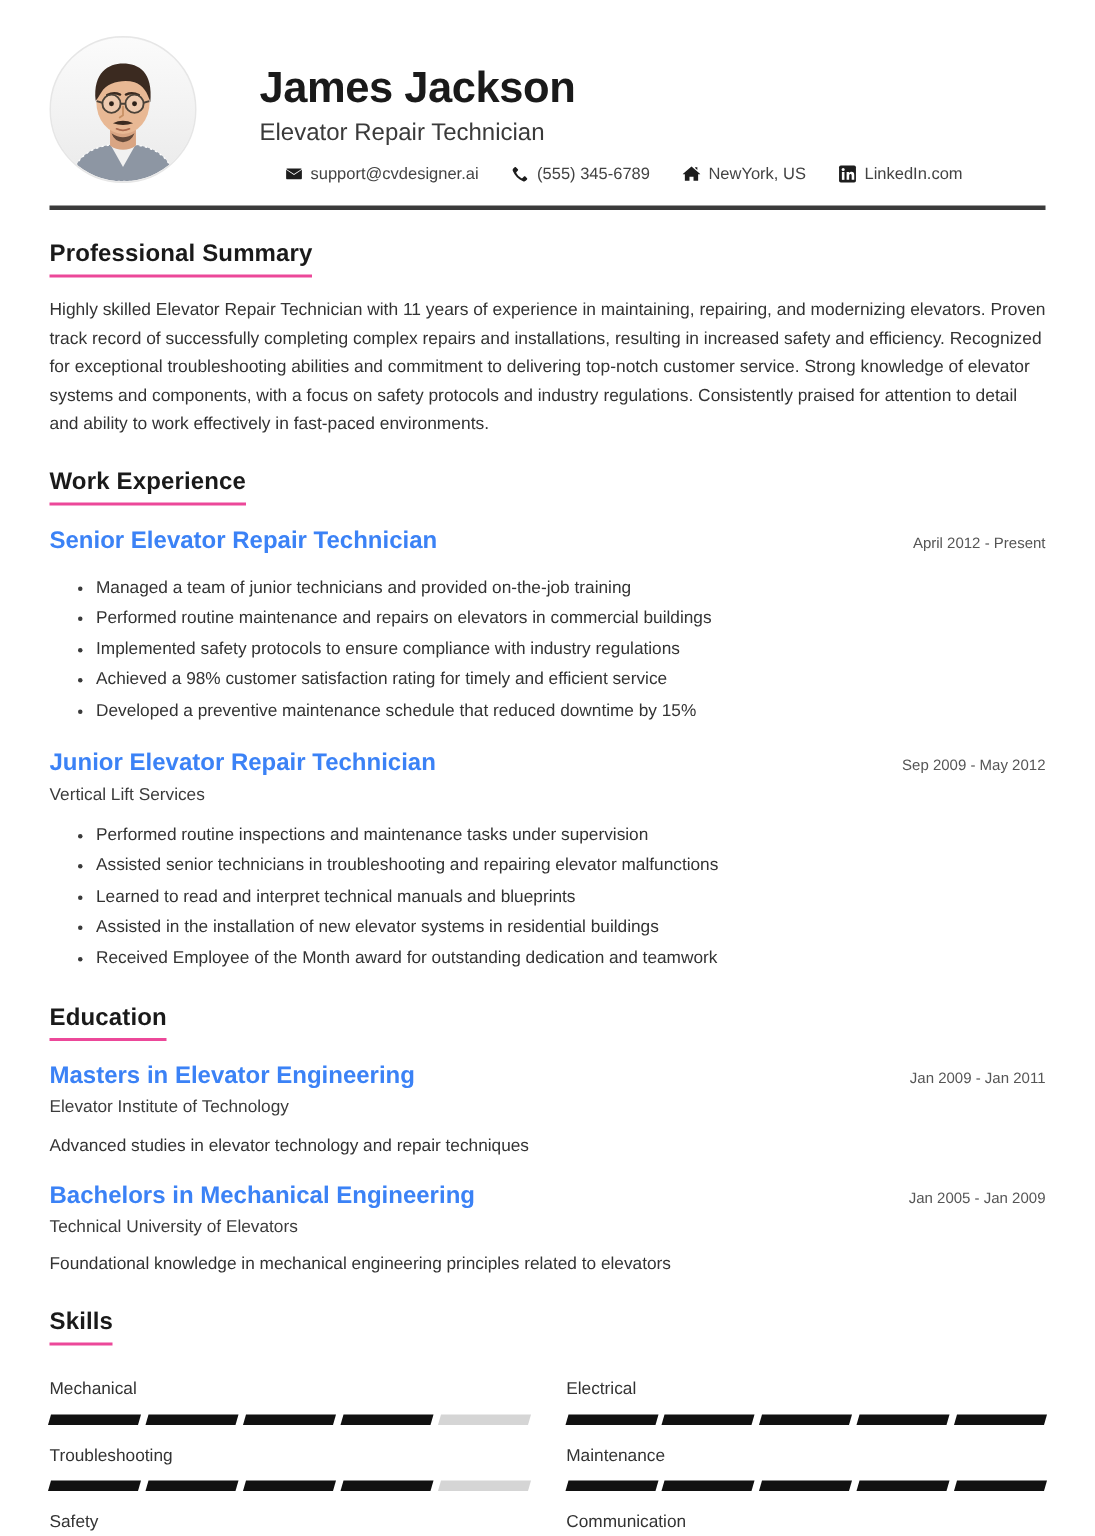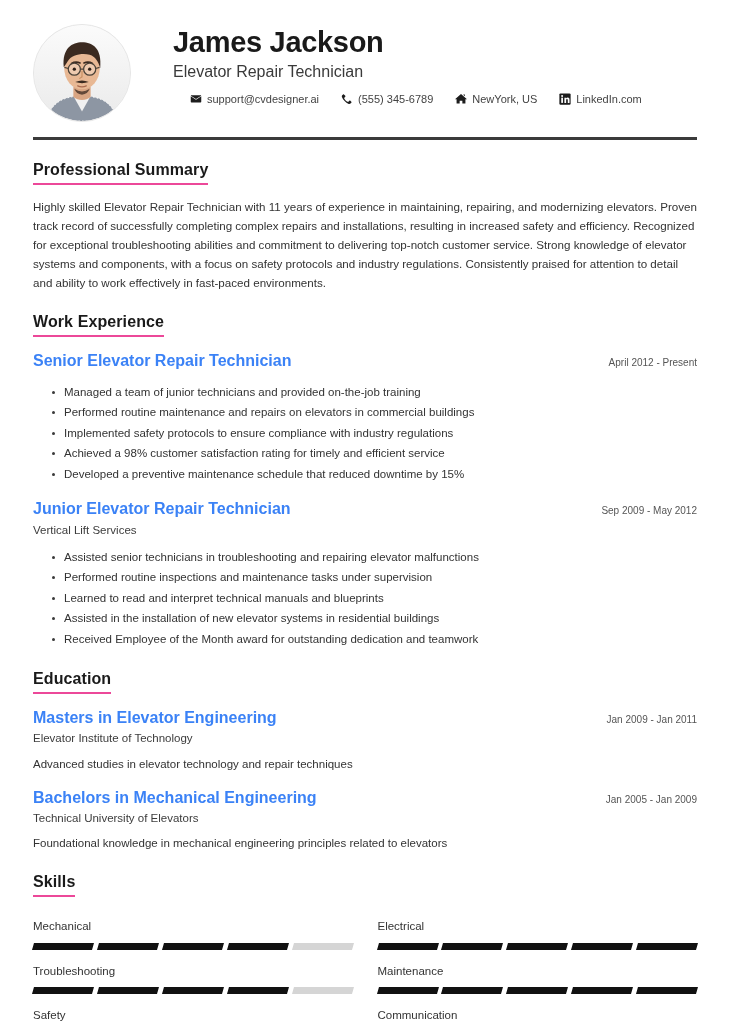--- a/index.html
+++ b/index.html
@@ -21,21 +21,21 @@
     width: 730px;
     height: 1024px;
     padding: 0 33px;
     position: relative;
     overflow: hidden;
   }
 
   
   .header {
     display: flex;
-    align-items: flex-start;
+    align-items: flex-end;
     padding-top: 24px;
   }
 
   .avatar {
     width: 98px;
     height: 98px;
     border-radius: 50%;
     flex: 0 0 98px;
     overflow: hidden;
     position: relative;
@@ -348,22 +348,22 @@
         </ul>
       </div>
 
       <div class="entry">
         <div class="entry-head">
           <div class="entry-role">Junior Elevator Repair Technician</div>
           <div class="entry-dates">Sep 2009 - May 2012</div>
         </div>
         <div class="entry-org">Vertical Lift Services</div>
         <ul class="bullets">
+          <li>Performed routine inspections and maintenance tasks under supervision</li>
           <li>Assisted senior technicians in troubleshooting and repairing elevator malfunctions</li>
-          <li>Performed routine inspections and maintenance tasks under supervision</li>
           <li>Learned to read and interpret technical manuals and blueprints</li>
           <li>Assisted in the installation of new elevator systems in residential buildings</li>
           <li>Received Employee of the Month award for outstanding dedication and teamwork</li>
         </ul>
       </div>
 
     </div>
   </div>
 
   <div class="section">

